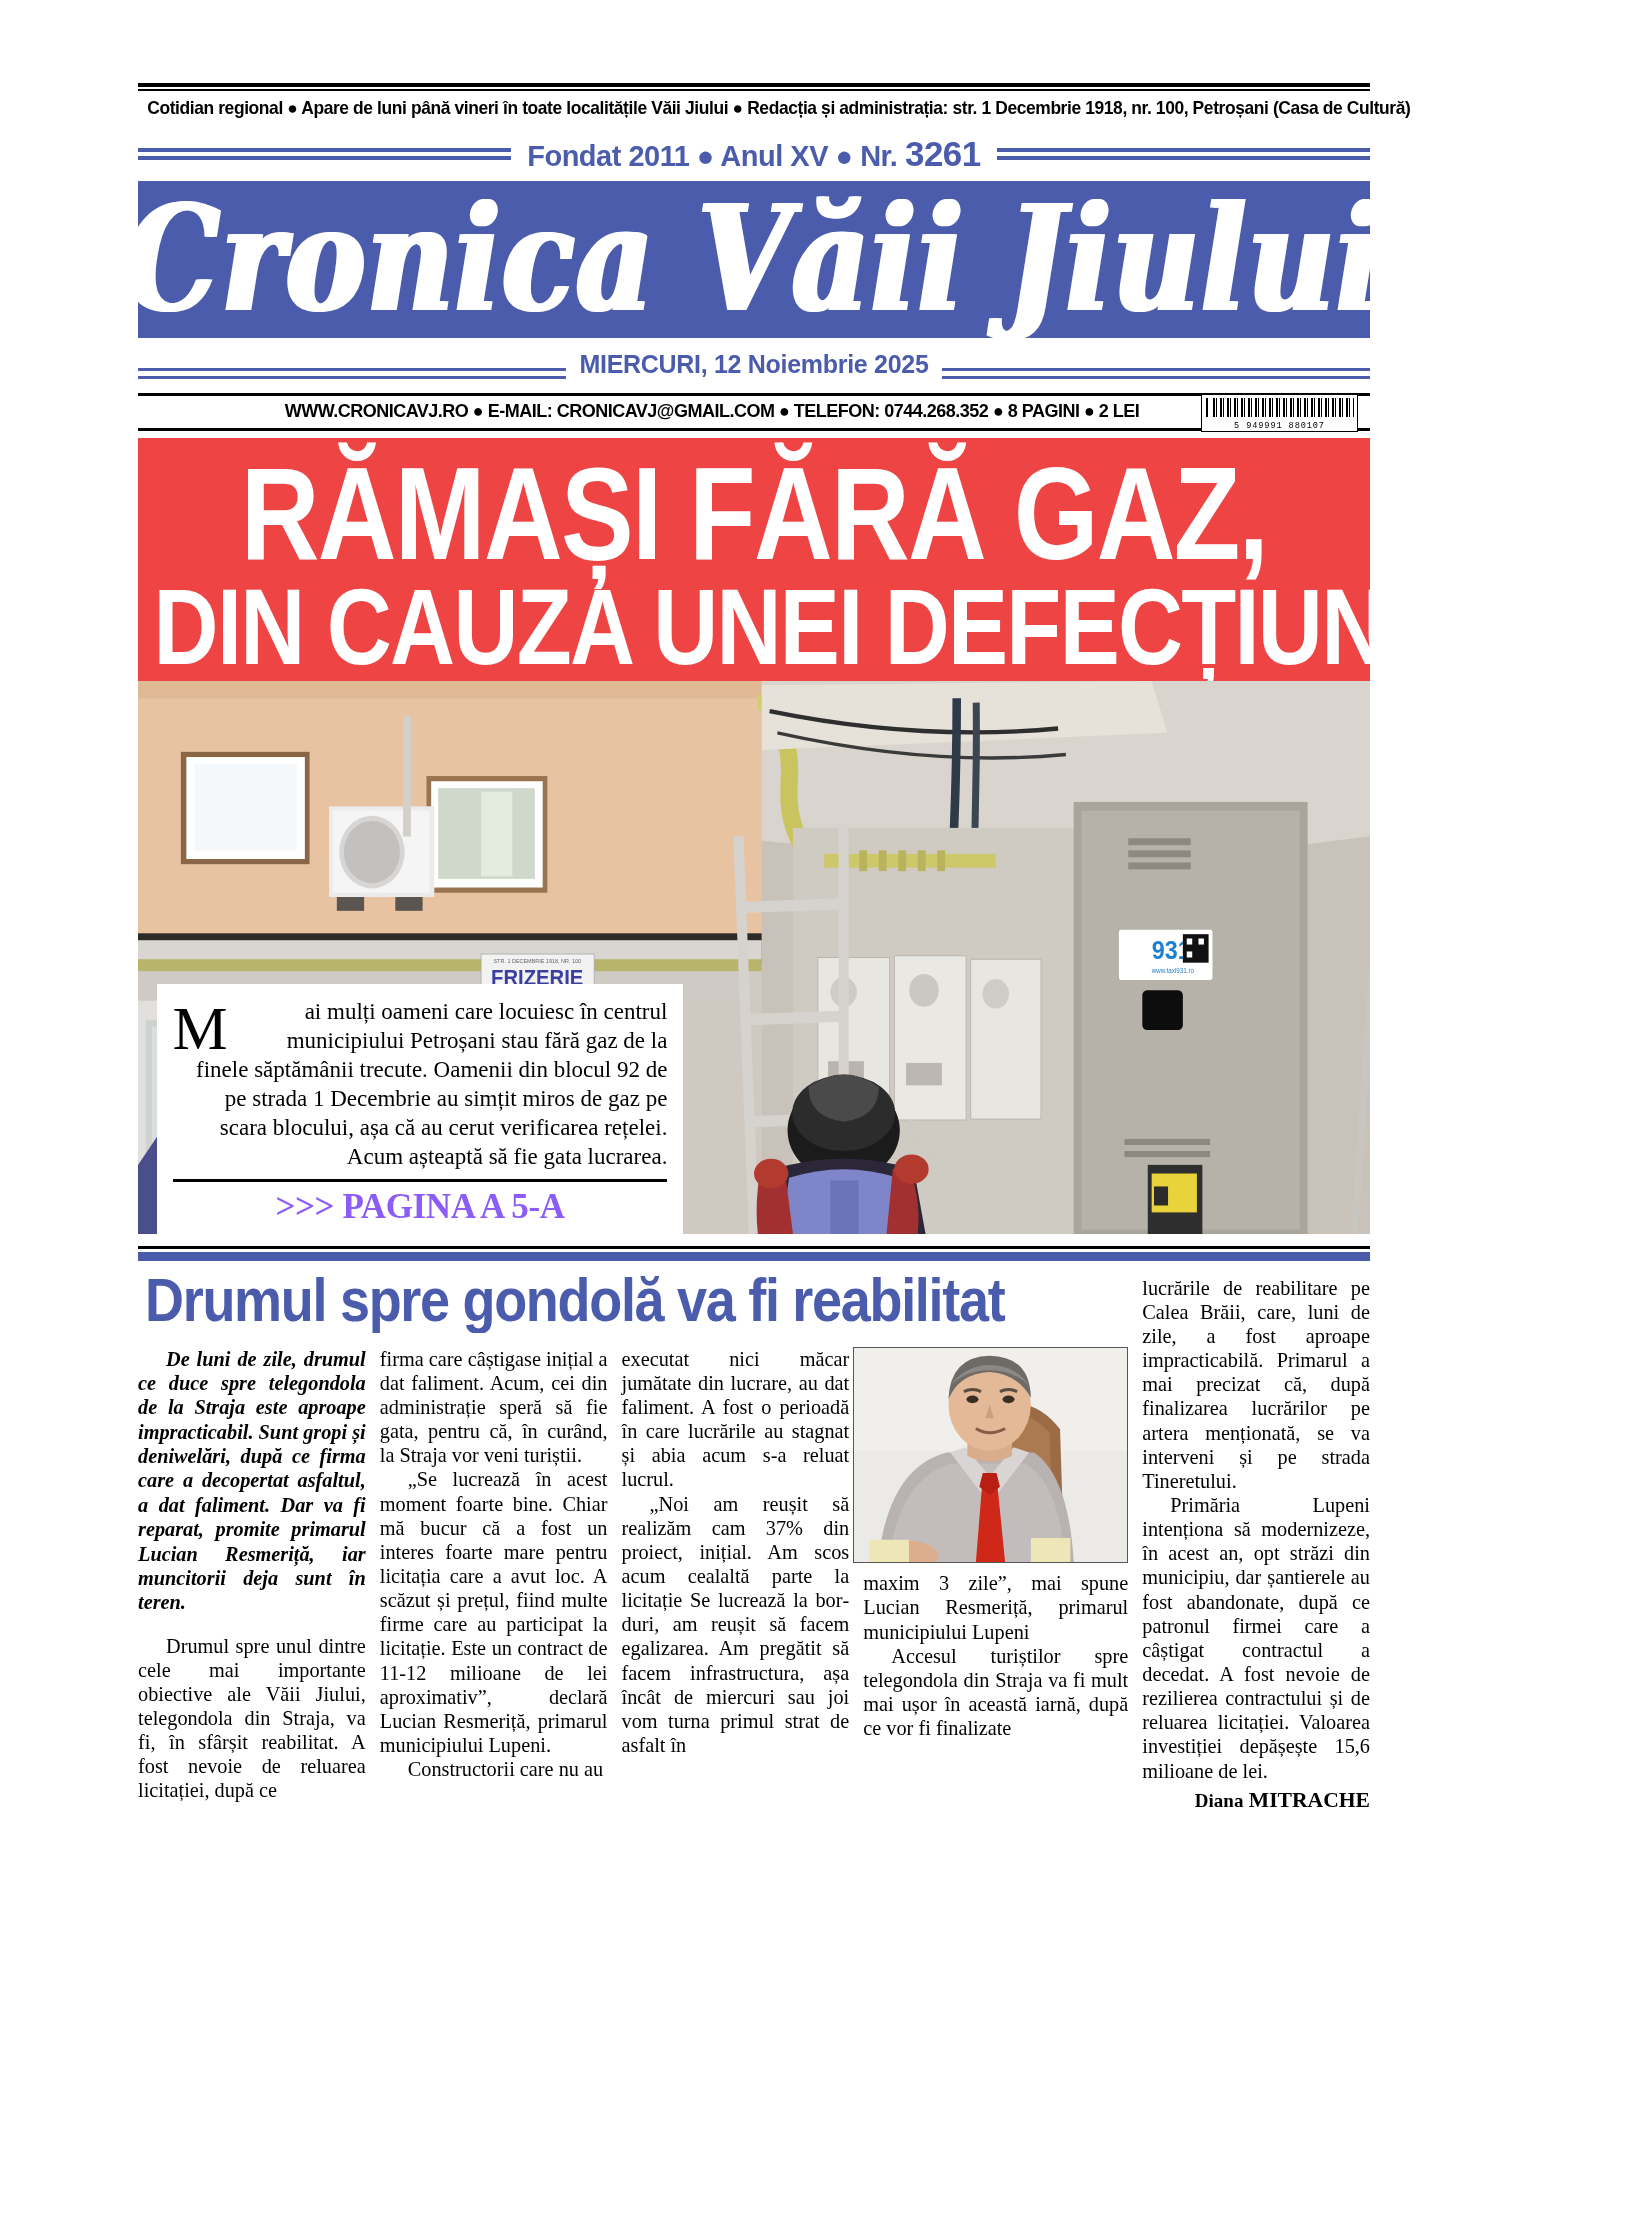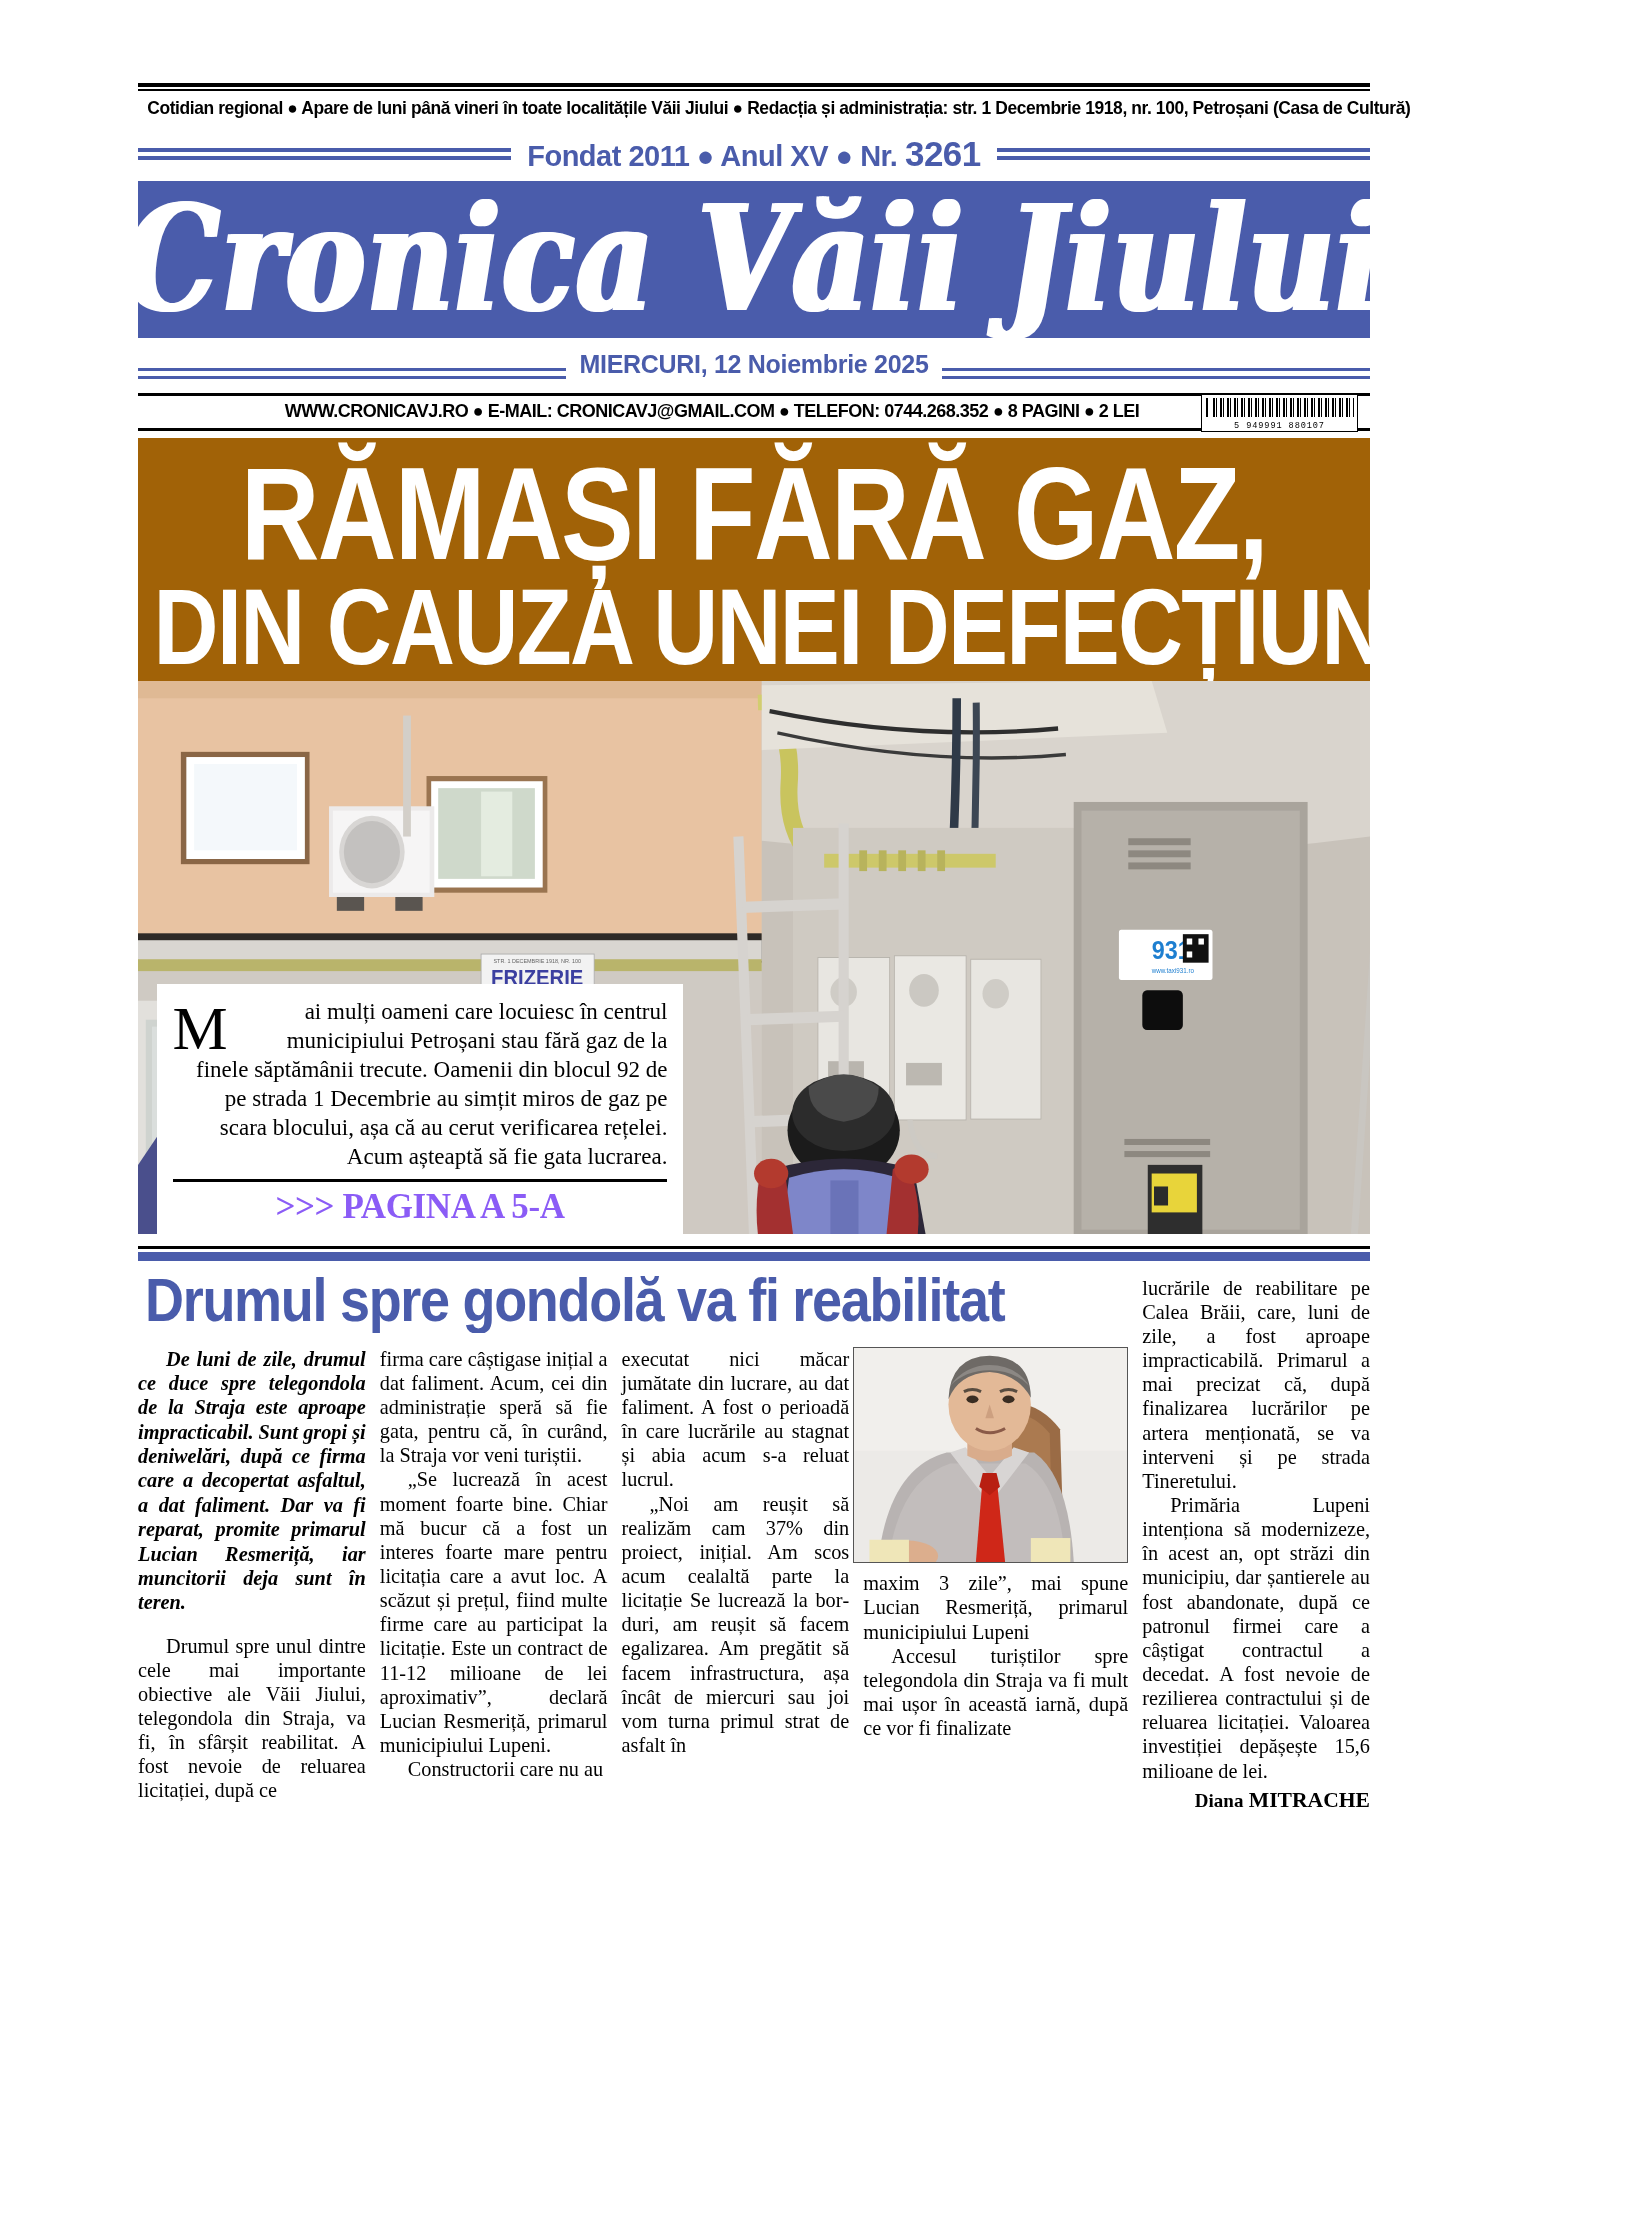--- a/index.html
+++ b/index.html
@@ -137,21 +137,21 @@
         #000 10.4px, #000 11.2px, #fff 11.2px, #fff 14px);
   }
   .barcode-num {
     font-family: "Liberation Mono", monospace;
     font-size: 8.6px; letter-spacing: 0.9px;
     text-align: center; color: #000; margin-top: 0.9px;
   }
 
   
   .headline-box {
-    background: #a16207;
+    background: #ef4444;
     margin-top: 7px;
     padding: 14px 15.6px 19px 15.6px;
   }
   .headline-l1 {
     font-family: "Liberation Sans", sans-serif;
     font-weight: bold;
     color: #ffffff;
     font-size: 109px;
     line-height: 0.95;
     letter-spacing: -1.7px;

